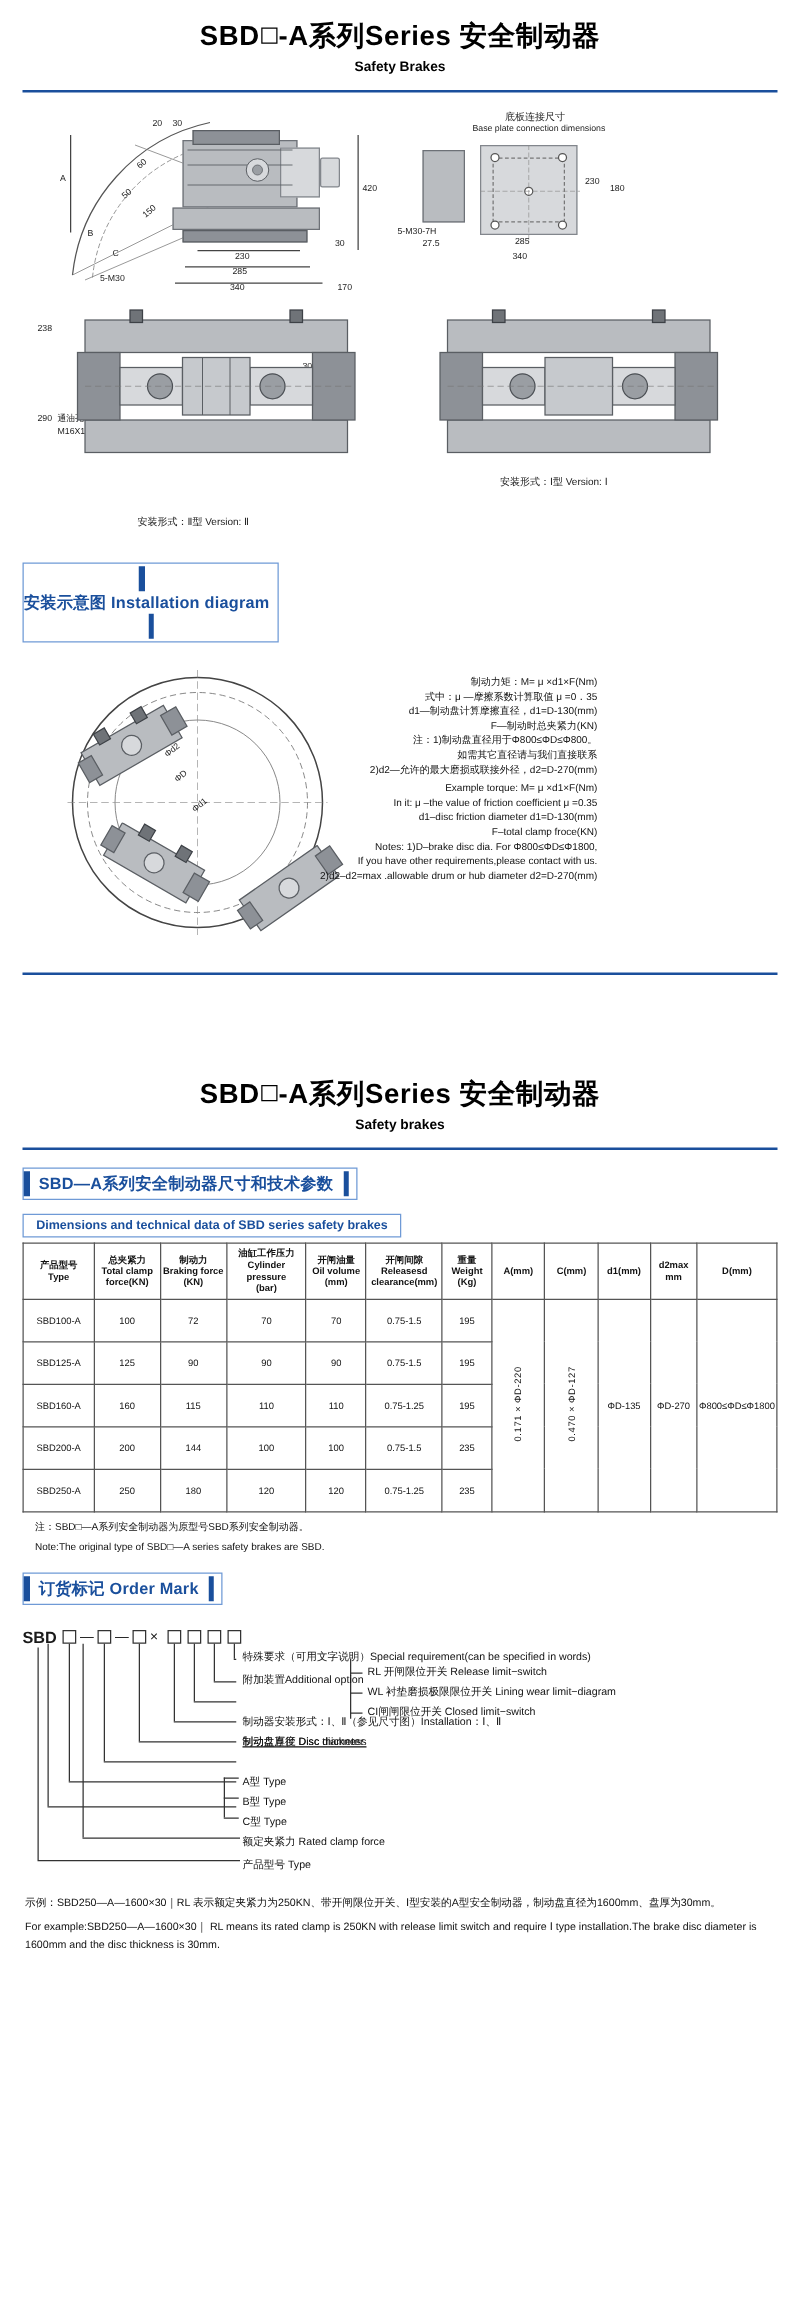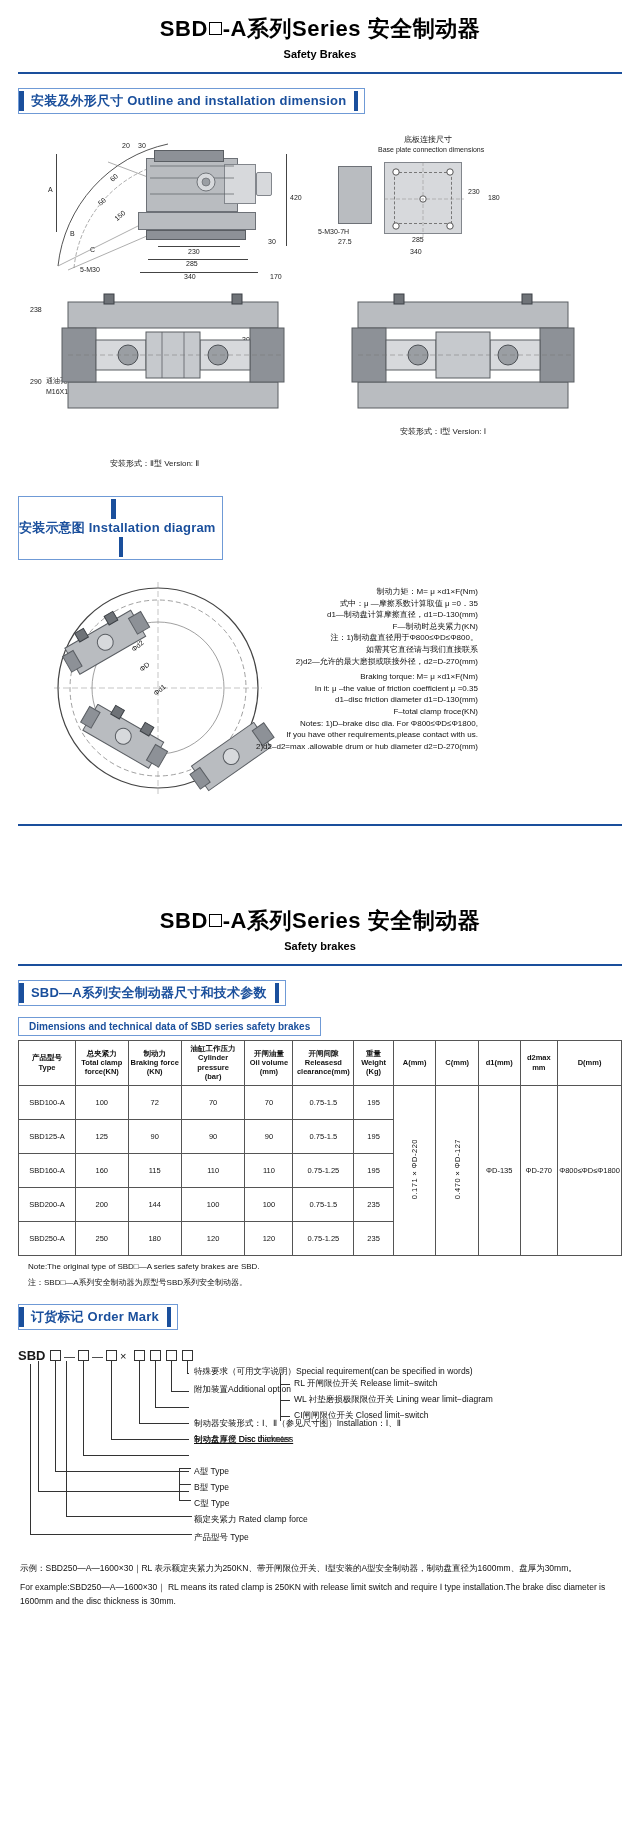--- a/index.html
+++ b/index.html
@@ -106,25 +106,20 @@
 <div class="page">
 
   
   <div class="main-title">
     <span>SBD<span class="box"></span>-A系列Series 安全制动器</span>
   </div>
   <div class="sub-title">Safety Brakes</div>
   <div class="rule"></div>
 
   
-  <div class="bar-heading boxed" style="margin-top:14px;display:inline-flex;margin-left:18px;">
-    <div class="lbar"></div>
-    <div class="htext">安装及外形尺寸  Outline and installation dimension</div>
-    <div class="rbar"></div>
-  </div>
 
   
   <div class="drawing" style="height:300px;">
 
     <div class="dwg-line" style="left:38px;top:28px;width:1px;height:78px;"></div>
     <div class="dwg-label" style="left:30px;top:60px;">A</div>
     <div class="dwg-label" style="left:52px;top:104px;">B</div>
     <div class="dwg-label" style="left:72px;top:120px;">C</div>
 
     <svg width="270" height="150" style="position:absolute;left:30px;top:10px;">
@@ -285,21 +280,21 @@
 
     <div class="formula" style="position:absolute;left:238px;top:14px;">
       <div>制动力矩：M= μ ×d1×F(Nm)</div>
       <div>式中：μ —摩擦系数计算取值 μ =0．35</div>
       <div>        d1—制动盘计算摩擦直径，d1=D-130(mm)</div>
       <div>        F—制动时总夹紧力(KN)</div>
       <div>注：1)制动盘直径用于Φ800≤ΦD≤Φ800。</div>
       <div>        如需其它直径请与我们直接联系</div>
       <div>    2)d2—允许的最大磨损或联接外径，d2=D-270(mm)</div>
       <div style="height:4px"></div>
-      <div>Braking torque: M= μ ×d1×F(Nm)</div>
+      <div>Example torque: M= μ ×d1×F(Nm)</div>
       <div>In it: μ –the value of friction coefficient  μ =0.35</div>
       <div>        d1–disc friction diameter d1=D-130(mm)</div>
       <div>        F–total clamp froce(KN)</div>
       <div>Notes: 1)D–brake disc dia. For Φ800≤ΦD≤Φ1800,</div>
       <div>        If you have other requirements,please contact with us.</div>
       <div>    2)d2–d2=max .allowable drum or hub diameter d2=D-270(mm)</div>
     </div>
   </div>
 
   <div class="rule" style="margin-top:14px;"></div>
@@ -422,22 +417,22 @@
         <td>250</td>
         <td>180</td>
         <td>120</td>
         <td>120</td>
         <td>0.75-1.25</td>
         <td>235</td>
       </tr>
     </tbody>
   </table>
 
+  <div class="note-line">注：SBD□—A系列安全制动器为原型号SBD系列安全制动器。</div>
   <div class="note-line">Note:The original  type of SBD□—A series safety brakes are SBD.</div>
-  <div class="note-line">注：SBD□—A系列安全制动器为原型号SBD系列安全制动器。</div>
 
   
   <div class="bar-heading boxed" style="display:inline-flex;margin-left:18px;margin-top:16px;">
     <div class="lbar"></div>
     <div class="htext">订货标记 Order Mark</div>
     <div class="rbar"></div>
   </div>
 
   <div class="ordermark">
     <div class="om-code">SBD</div>

